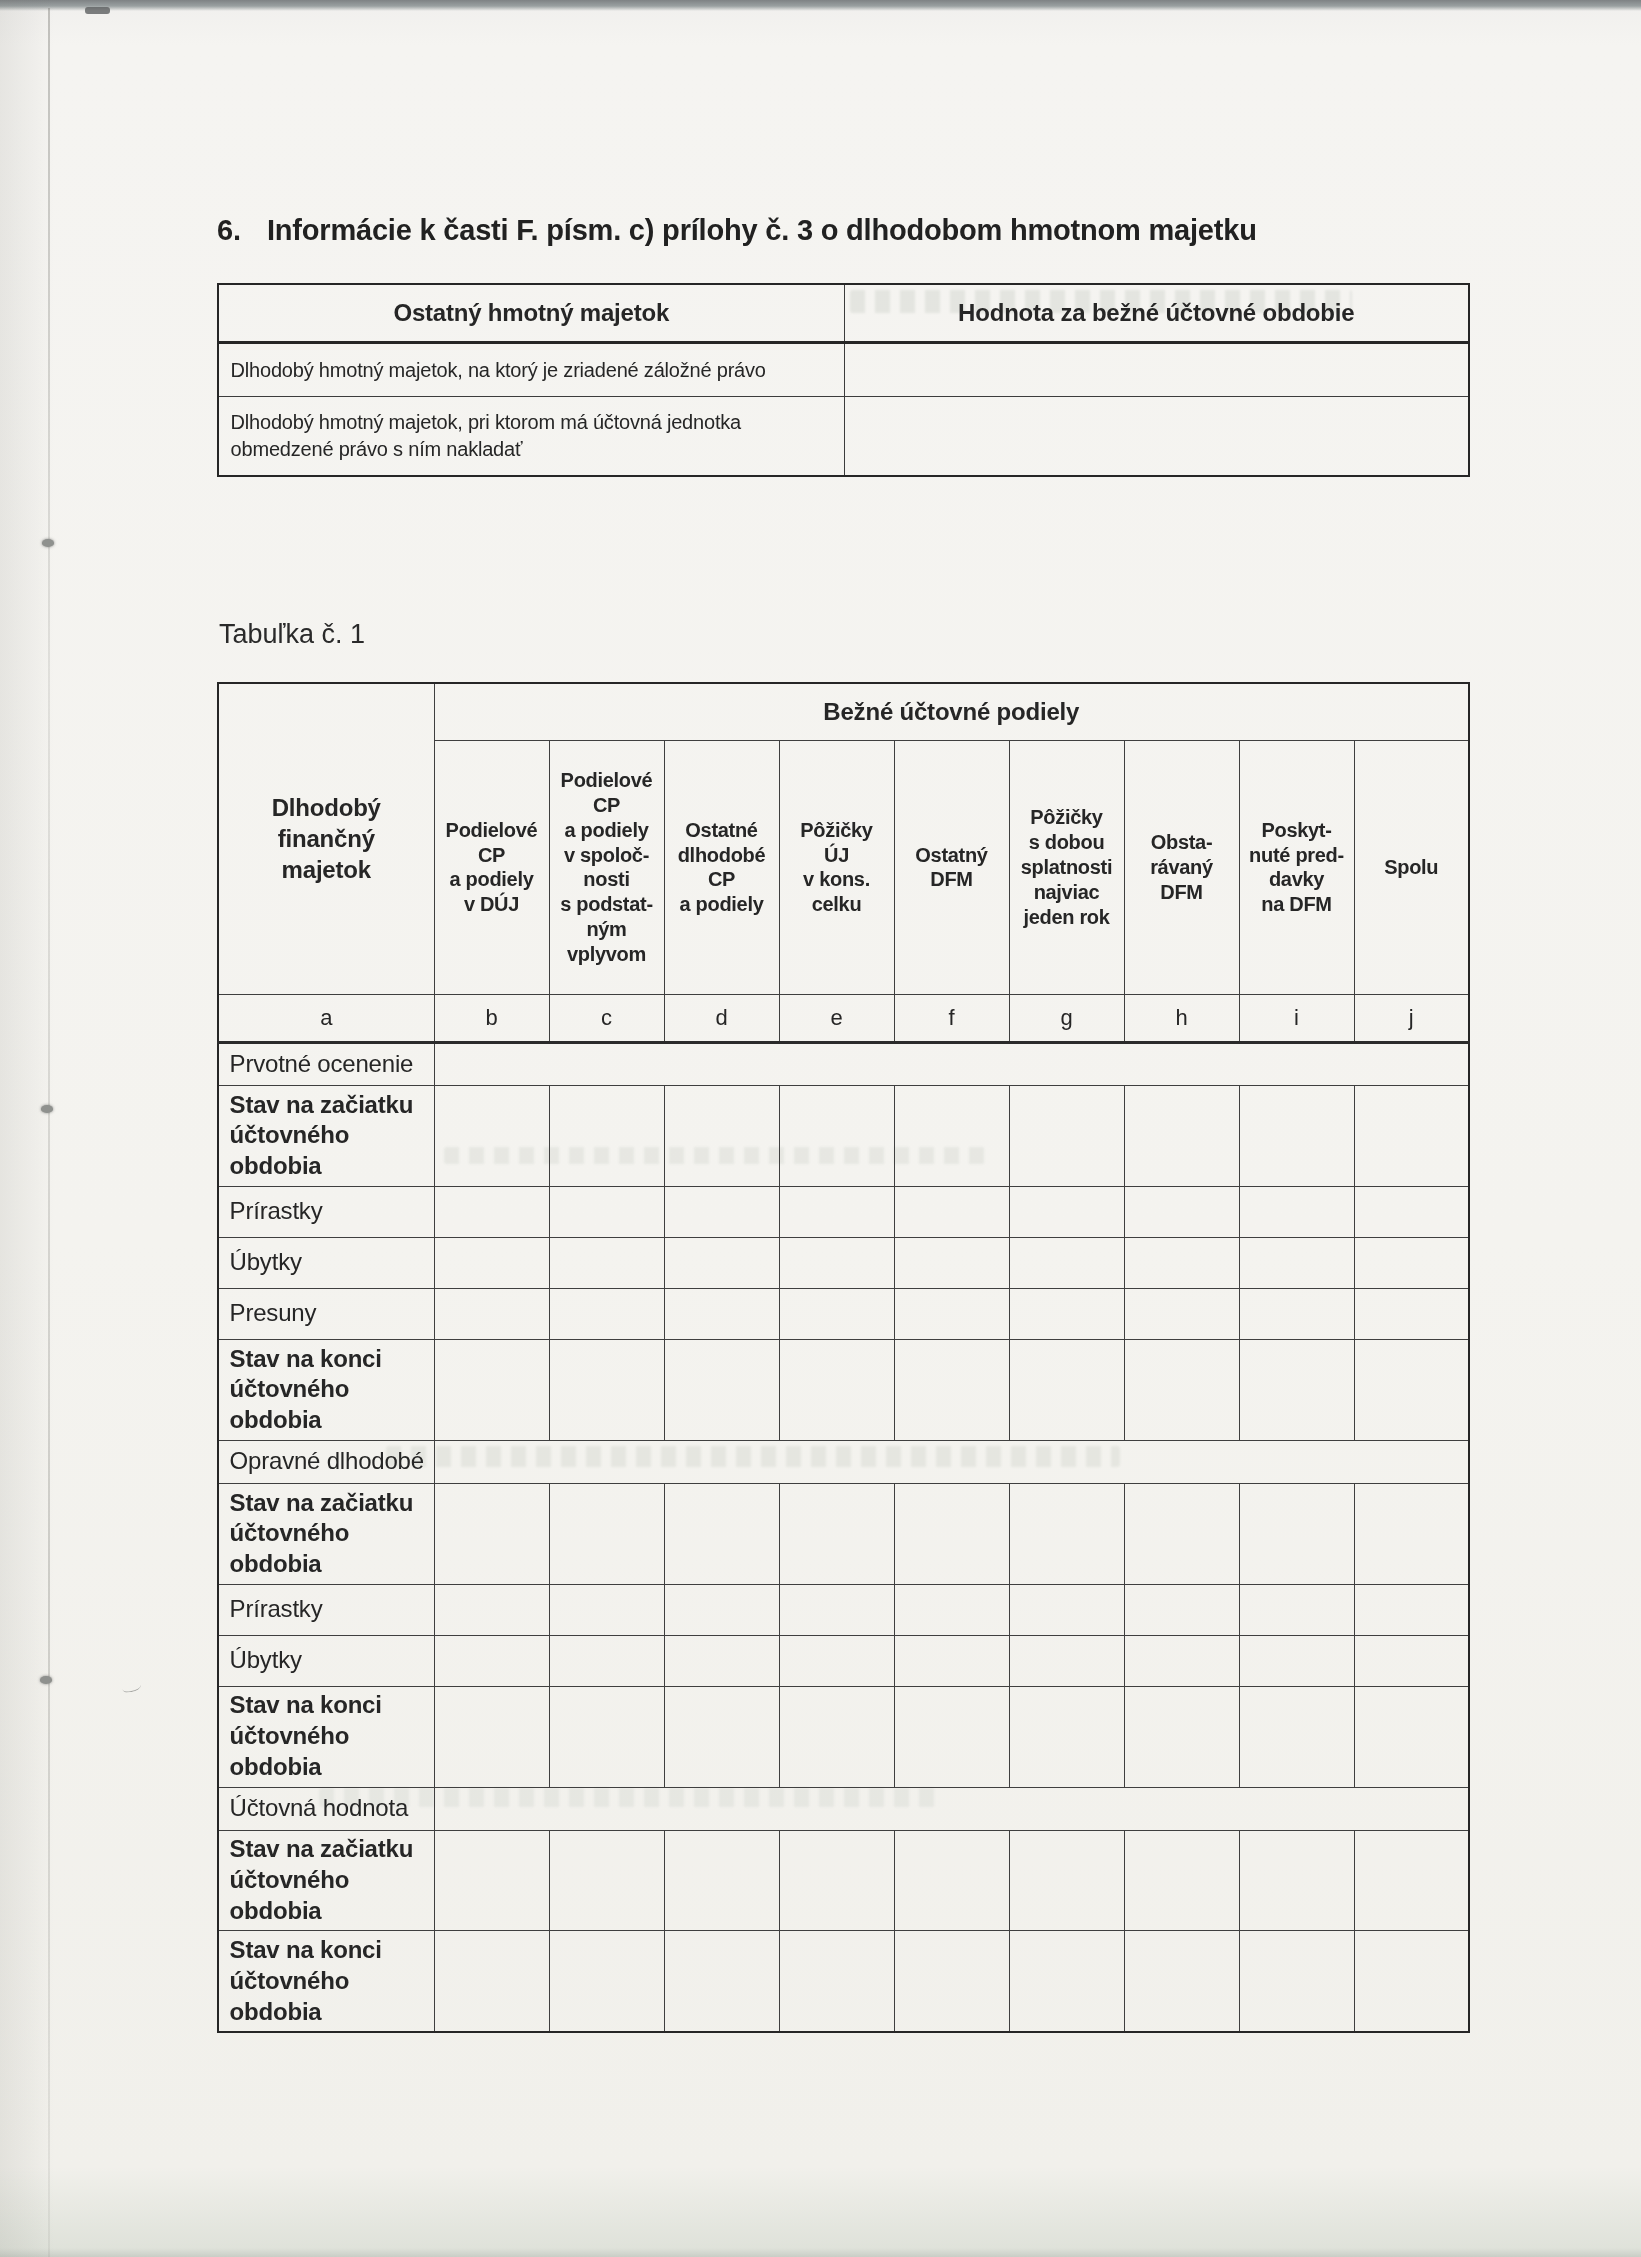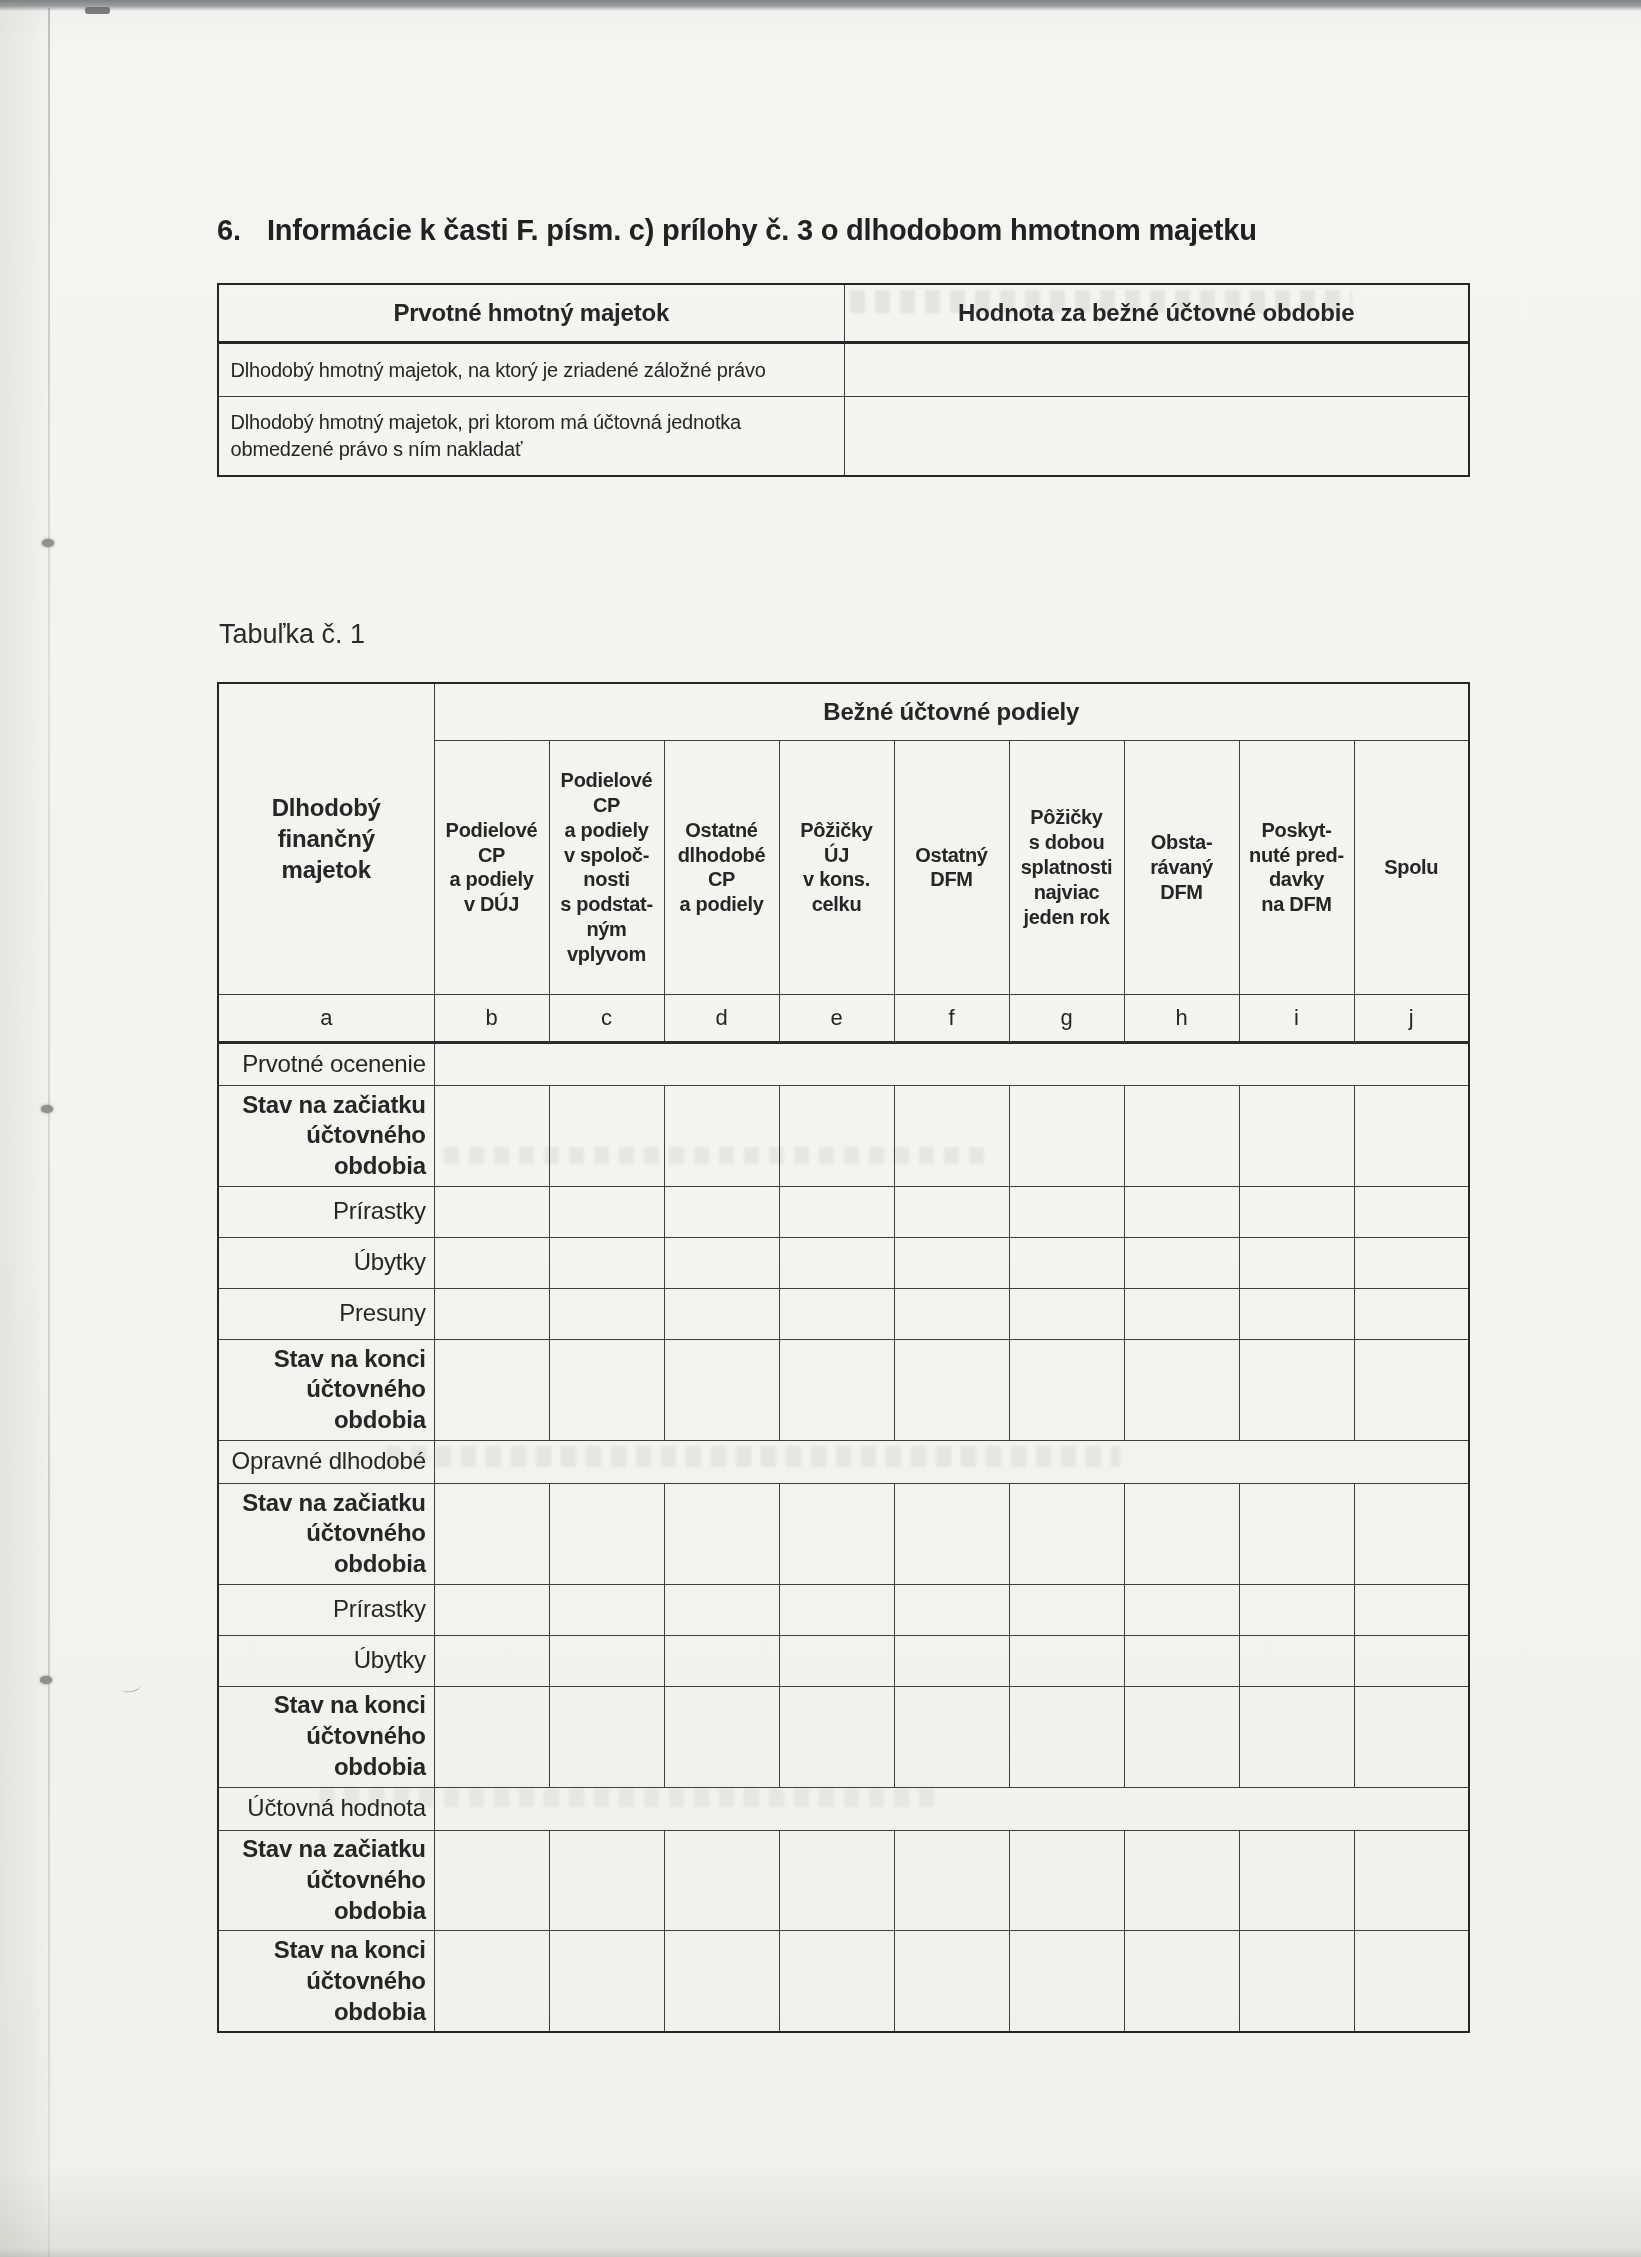--- a/index.html
+++ b/index.html
@@ -90,21 +90,21 @@
     white-space:pre-line;line-height:1.24;letter-spacing:-0.3px;padding:1.9px 1px;
   }
   .t7 th.colA{
     font-size:24px;font-weight:700;text-align:center;white-space:pre-line;line-height:1.3;
   }
   .t7 .letters td{
     height:44px;font-size:22px;font-weight:400;text-align:center;
     border-bottom:3.9px solid #2b2b2b;
   }
   .t7 td.lbl{
-    font-size:24px;text-align:right;padding:3.9px 7.7px 3.9px 10.6px;
+    font-size:24px;text-align:left;padding:3.9px 7.7px 3.9px 10.6px;
     white-space:pre-line;line-height:1.28;letter-spacing:-0.2px;font-weight:400;
   }
   .t7 tr.r-section{height:43px;}
   .t7 tr.r-section td.lbl{font-weight:400;}
   .t7 tr.r-bold{height:77px;}
   .t7 tr.r-bold td.lbl{font-weight:700;}
   .t7 tr.r-normal{height:51px;}
   .t7 td.cell{background:transparent;}
 </style>
 </head>
@@ -130,21 +130,21 @@
     <span class="num">6.</span><span>Informácie k časti F. písm. c) prílohy č. 3 o dlhodobom hmotnom majetku</span>
   </div>
 
   <table class="t6">
     <colgroup>
         <col style="width:626px">
         <col style="width:625px">
       </colgroup>
     <thead>
       <tr>
-        <th>Prvotné hmotný majetok</th>
+        <th>Ostatný hmotný majetok</th>
         <th>Hodnota za bežné účtovné obdobie</th>
       </tr>
     </thead>
     <tbody>
       <tr class="r1">
         <td class="lbl6" style="white-space:pre-line;">Dlhodobý hmotný majetok, na ktorý je zriadené záložné právo</td>
         <td></td>
       </tr>
       <tr class="r2">
         <td class="lbl6" style="white-space:pre-line;">Dlhodobý hmotný majetok, pri ktorom má účtovná jednotka

